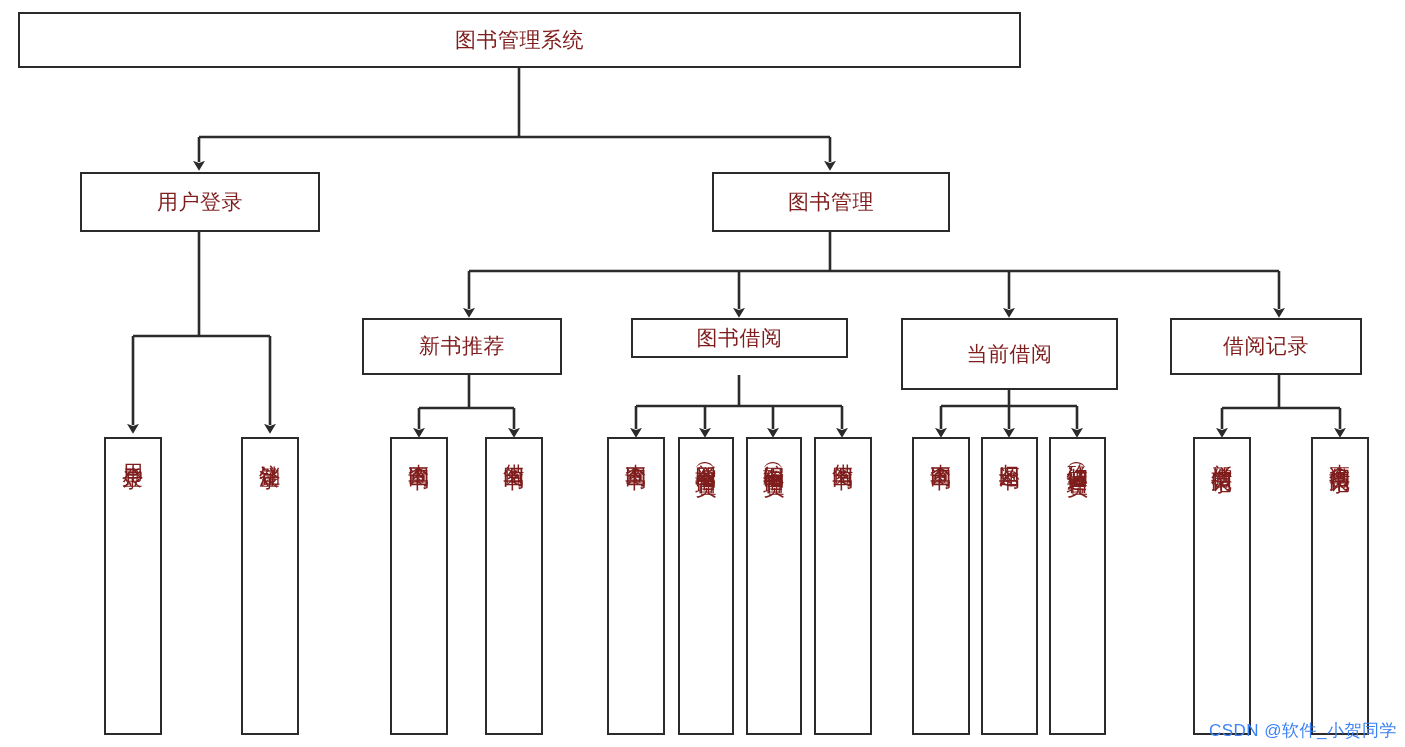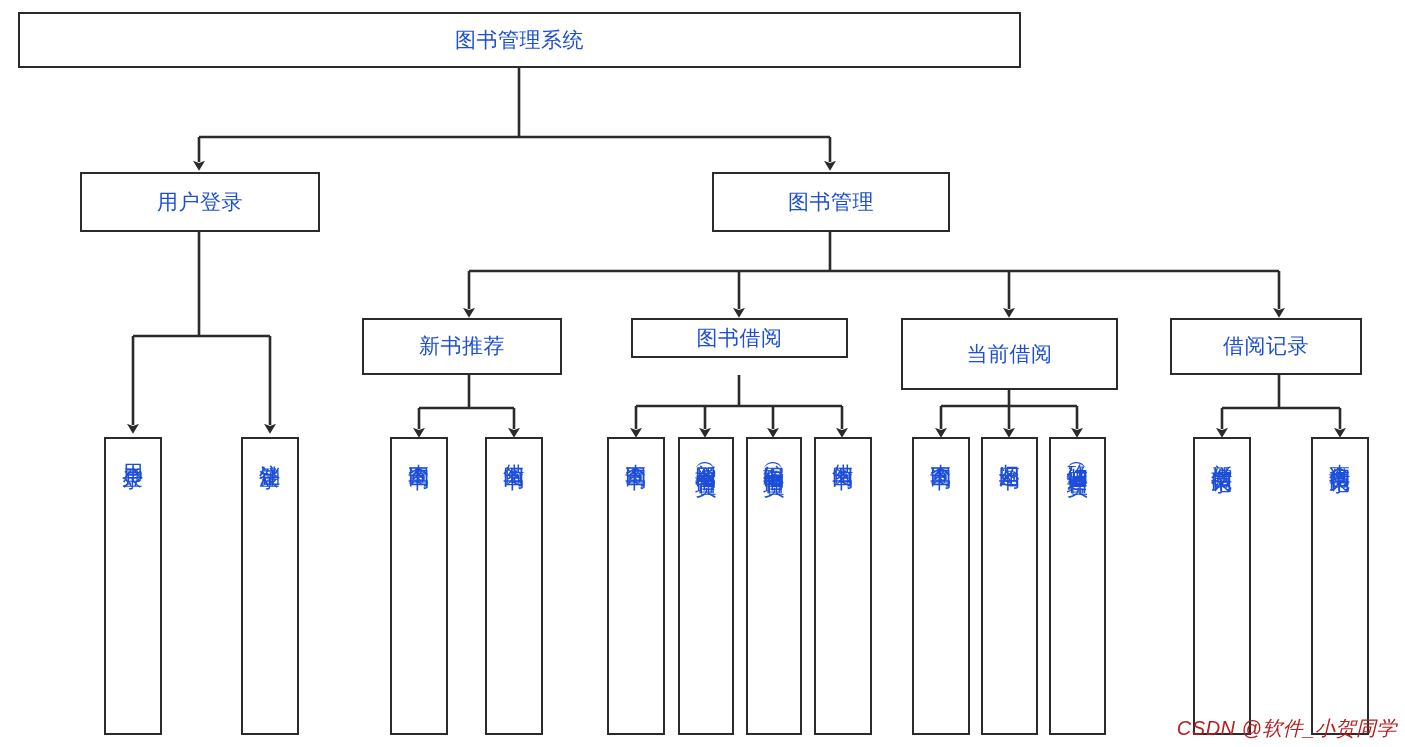--- a/index.html
+++ b/index.html
@@ -32,21 +32,21 @@
     border: 2px solid #2b2b2b;
     display: flex;
     align-items: center;
     justify-content: center;
     color: #333333;
     z-index: 2;
   }
   .node .label {
     display: block;
     line-height: 1.18;
-    color: #1d4ed8;
+    color: #7f1d1d;
     white-space: pre;
   }
   
   .node.horiz .label {
     font-size: 21px;
     letter-spacing: 0.5px;
   }
   .node.root .label {
     font-size: 21px;
   }
@@ -63,26 +63,25 @@
     letter-spacing: 2px;
     max-height: 284px;
   }
   .node.vert.tall .label {
     max-height: 292px;
   }
   .watermark {
     position: absolute;
     right: 8px;
     bottom: 5px;
-    font-size: 20px;
-    color: #b91c1c;
+    font-size: 17px;
+    color: #3b82f6;
     letter-spacing: 0.5px;
     z-index: 5;
     white-space: nowrap;
-    font-style: italic;
   }
 </style>
 </head>
 <body>
 
 <div id="canvas">
 
   <svg id="svg-layer" viewBox="0 0 1405 747" xmlns="http://www.w3.org/2000/svg">
     <defs>
       <marker id="arrowhead" markerWidth="10" markerHeight="12" refX="1.2" refY="6" orient="auto" markerUnits="userSpaceOnUse">

